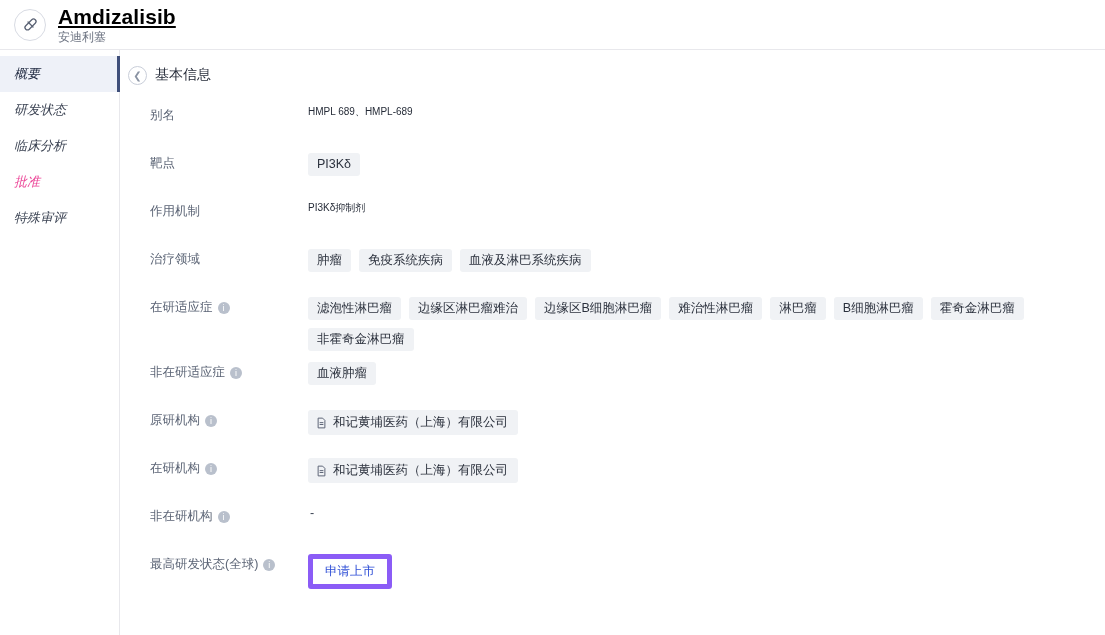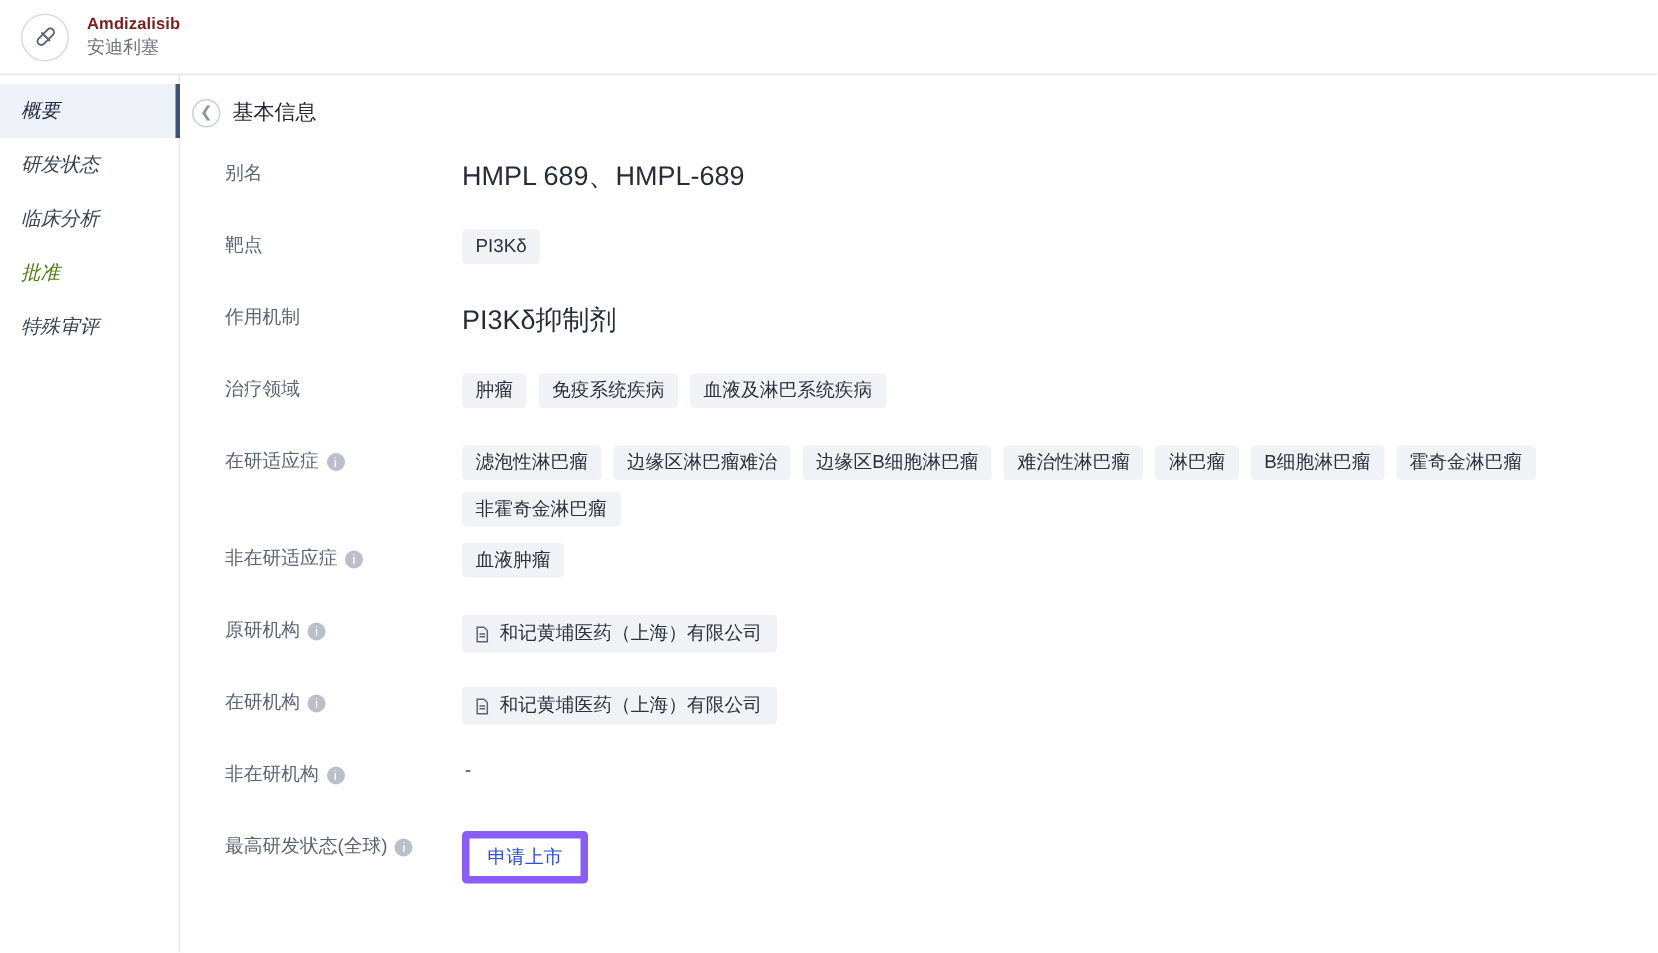--- a/index.html
+++ b/index.html
@@ -26,21 +26,21 @@
   .drug-avatar {
     width: 32px; height: 32px; border-radius: 50%;
     border: 1px solid #d8dbe3;
     background: #fff;
     display: flex; align-items: center; justify-content: center;
     margin-right: 12px;
     flex: 0 0 32px;
   }
   .drug-avatar svg { display: block; }
   .title-block { display: flex; flex-direction: column; justify-content: center; line-height: 1.15; }
-  .drug-name-en { font-size: 11px; font-weight: bold; color: #7f1d1d; letter-spacing: .1px; }
+  .drug-name-en { font-size: 21px; font-weight: bold; color: #000000; letter-spacing: .1px; text-decoration: underline; }
   .drug-name-cn { font-size: 12px; color: #6b7280; margin-top: 2px; }
 
   
   .body { flex: 1 1 auto; display: flex; min-height: 0; }
 
   
   .sidebar {
     width: 120px;
     flex: 0 0 120px;
     border-right: 1px solid #e8e8ec;
@@ -65,21 +65,21 @@
     font-weight: normal;
     position: relative;
   }
   .side-item.active::after {
     content: "";
     position: absolute;
     right: -1px; top: 0; bottom: 0;
     width: 3px;
     background: #3f4f7a;
   }
-  .side-item.disabled { color: #4d7c0f; }
+  .side-item.disabled { color: #ec4899; }
 
   
   .content {
     flex: 1 1 auto;
     position: relative;
     overflow: hidden;
     background: #fff;
     padding-left: 0;
   }
   .section-head {
@@ -148,21 +148,21 @@
   }
   .tag {
     background: #f0f2f5;
     border-radius: 3px;
     padding: 4px 9px;
     font-size: 12.5px;
     color: #2b313d;
     white-space: nowrap;
     line-height: 1.2;
   }
-  .plain { font-size: 18px; color: #262c38; }
+  .plain { font-size: 10px; color: #262c38; }
   .org {
     display: inline-flex;
     align-items: center;
     gap: 6px;
     background: #f0f2f5;
     border-radius: 3px;
     padding: 4px 10px 4px 8px;
     font-size: 12.5px;
     color: #2b313d;
     white-space: nowrap;

